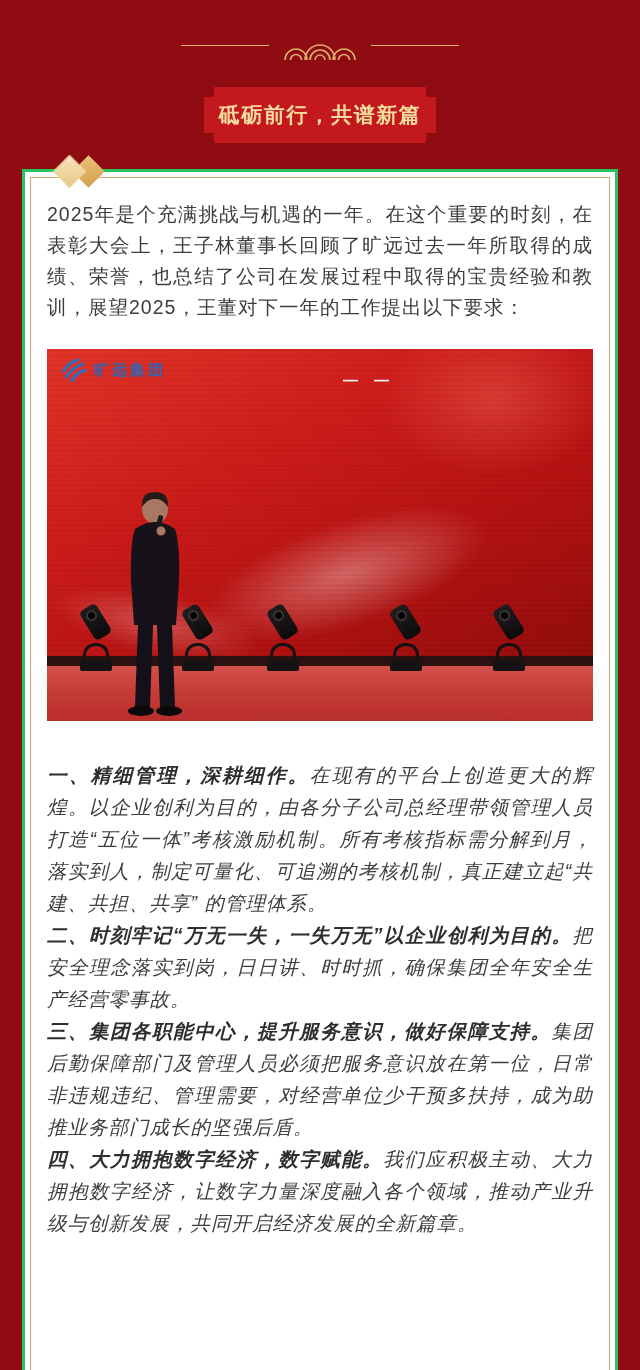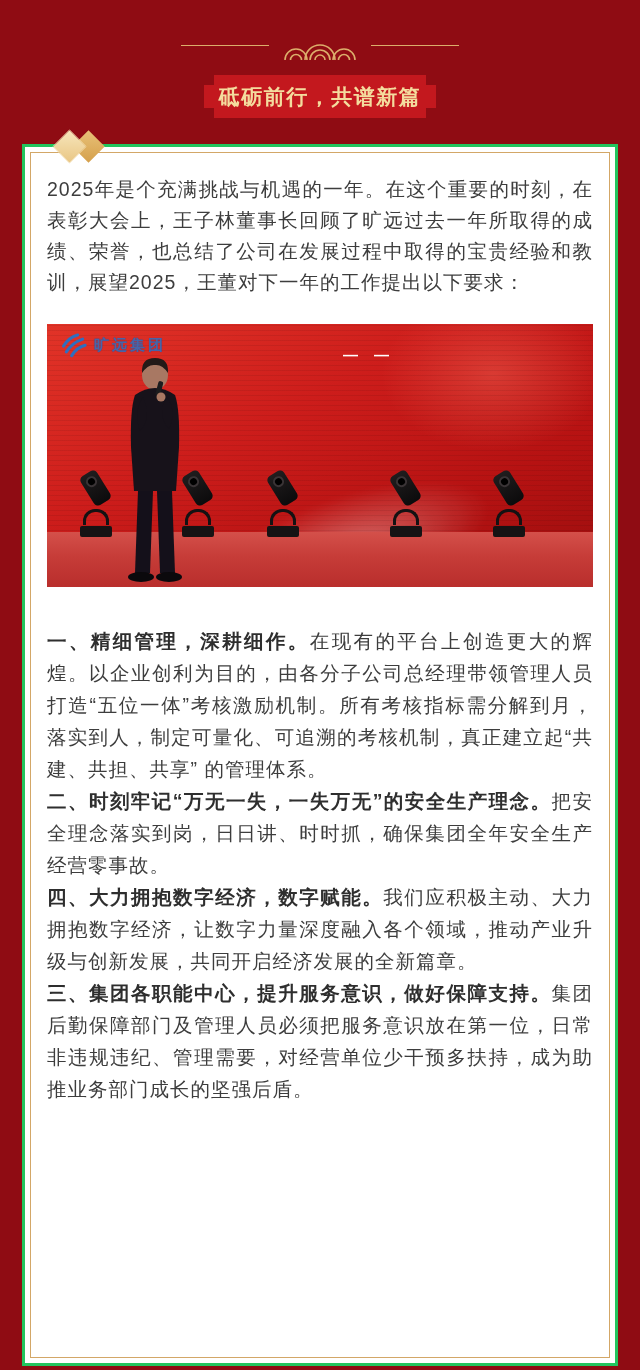--- a/index.html
+++ b/index.html
@@ -11,21 +11,21 @@
     position:relative;
   }
 
   
   .header{padding-top:28px;}
   .divider{display:flex;align-items:center;justify-content:center;gap:14px;height:34px;}
   .divider .line{width:88px;height:0;border-top:1.6px solid #DCAE6B;}
   .divider svg{display:block;}
 
   .badge{
-    width:232px;height:43px;margin:13px auto 0;
+    width:232px;height:56px;margin:25px auto 0;
     background:#C3181E;
     color:#F4DC9E;
     display:flex;align-items:center;justify-content:center;
     font-size:21px;font-weight:bold;letter-spacing:1.5px;
     clip-path:polygon(
       0 10px,10px 10px,10px 0,
       calc(100% - 10px) 0,calc(100% - 10px) 10px,100% 10px,
       100% calc(100% - 10px),calc(100% - 10px) calc(100% - 10px),calc(100% - 10px) 100%,
       10px 100%,10px calc(100% - 10px),0 calc(100% - 10px));
   }
@@ -50,21 +50,21 @@
   .diamond.d1{left:33px;background:linear-gradient(135deg,#F7E6BC,#E9C684);box-shadow:0 0 0 0.5px #f3e0b4;z-index:2;}
 
   .intro{
     margin:0 0 14px;
     font-size:19.5px;line-height:31px;letter-spacing:1px;
     color:#3D3D3D;text-align:justify;
   }
 
   
   .photo{
-    position:relative;width:100%;height:263px;overflow:hidden;
+    position:relative;width:100%;height:372px;overflow:hidden;
     background:#b01414;
     margin-top:26px;
   }
   .backdrop{
     position:absolute;left:0;top:0;right:0;height:307px;
     background:linear-gradient(155deg,#e23428 0%,#cd1d1b 35%,#b61212 65%,#930d0d 100%);
   }
   .backdrop .scanlines{
     position:absolute;inset:0;
     background:repeating-linear-gradient(0deg,rgba(0,0,0,.07) 0 1px,transparent 1px 5px);
@@ -128,21 +128,21 @@
     border:3px solid #141213;border-bottom:none;border-radius:12px 12px 0 0;
     box-sizing:border-box;
   }
   .light .base{
     position:absolute;bottom:0;left:2px;width:32px;height:11px;
     background:#161314;border-radius:2px;
   }
   .speaker{position:absolute;left:58px;bottom:0;z-index:4;}
 
   
-  .sections{margin-top:38px;}
+  .sections{margin-top:38px;font-style:italic;}
   .section{
     margin:0;
     font-size:19.5px;line-height:32px;letter-spacing:1px;
     color:#3D3D3D;text-align:justify;
   }
   .section .lead{font-weight:bold;color:#2E2E2E;}
 </style>
 </head>
 <body>
 
@@ -252,17 +252,17 @@
         <path d="M33 140 L30 222 L45 222 L48 140 Z" fill="#14101a"></path>
         <path d="M52 140 L55 222 L70 222 L67 140 Z" fill="#14101a"></path>
         <ellipse cx="36" cy="226" rx="13" ry="5" fill="#0b090c"></ellipse>
         <ellipse cx="64" cy="226" rx="13" ry="5" fill="#0b090c"></ellipse>
       </svg>
     </span>
   </div>
 
   <div class="sections">
     <p class="section"><span class="lead">一、精细管理，深耕细作。</span><span>在现有的平台上创造更大的辉煌。以企业创利为目的，由各分子公司总经理带领管理人员打造“五位一体”考核激励机制。所有考核指标需分解到月，落实到人，制定可量化、可追溯的考核机制，真正建立起“共建、共担、共享” 的管理体系。</span></p>
-    <p class="section"><span class="lead">二、时刻牢记“万无一失，一失万无”的安全生产理念。</span><span>把安全理念落实到岗，日日讲、时时抓，确保集团全年安全生产经营零事故。</span></p>
+    <p class="section"><span class="lead">二、时刻牢记“万无一失，一失万无”以企业创利为目的。</span><span>把安全理念落实到岗，日日讲、时时抓，确保集团全年安全生产经营零事故。</span></p>
+    <p class="section"><span class="lead">三、集团各职能中心，提升服务意识，做好保障支持。</span><span>集团后勤保障部门及管理人员必须把服务意识放在第一位，日常非违规违纪、管理需要，对经营单位少干预多扶持，成为助推业务部门成长的坚强后盾。</span></p>
     <p class="section"><span class="lead">四、大力拥抱数字经济，数字赋能。</span><span>我们应积极主动、大力拥抱数字经济，让数字力量深度融入各个领域，推动产业升级与创新发展，共同开启经济发展的全新篇章。</span></p>
-    <p class="section"><span class="lead">三、集团各职能中心，提升服务意识，做好保障支持。</span><span>集团后勤保障部门及管理人员必须把服务意识放在第一位，日常非违规违纪、管理需要，对经营单位少干预多扶持，成为助推业务部门成长的坚强后盾。</span></p>
   </div>
 </div>
 
 </body></html>

